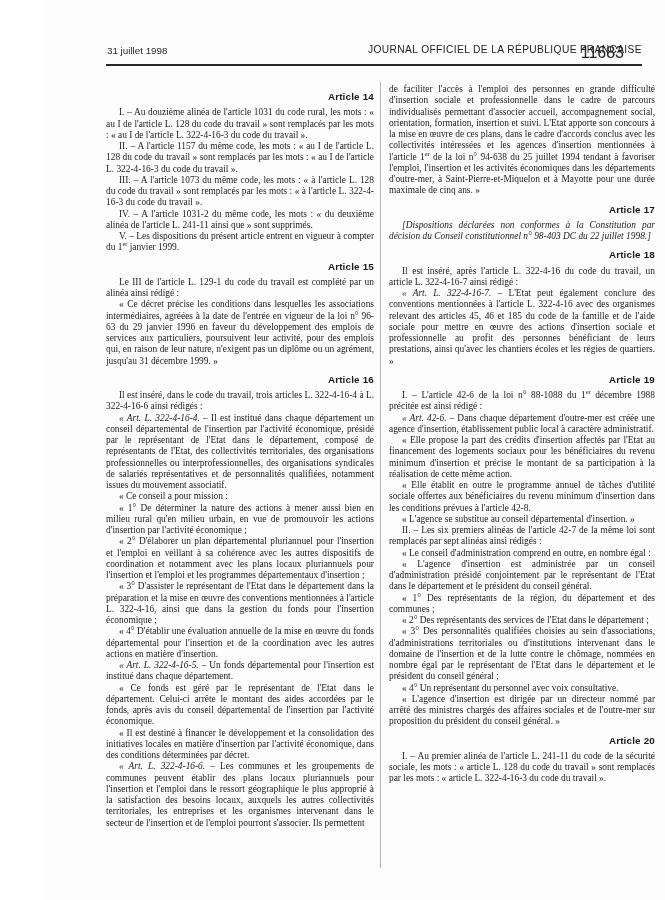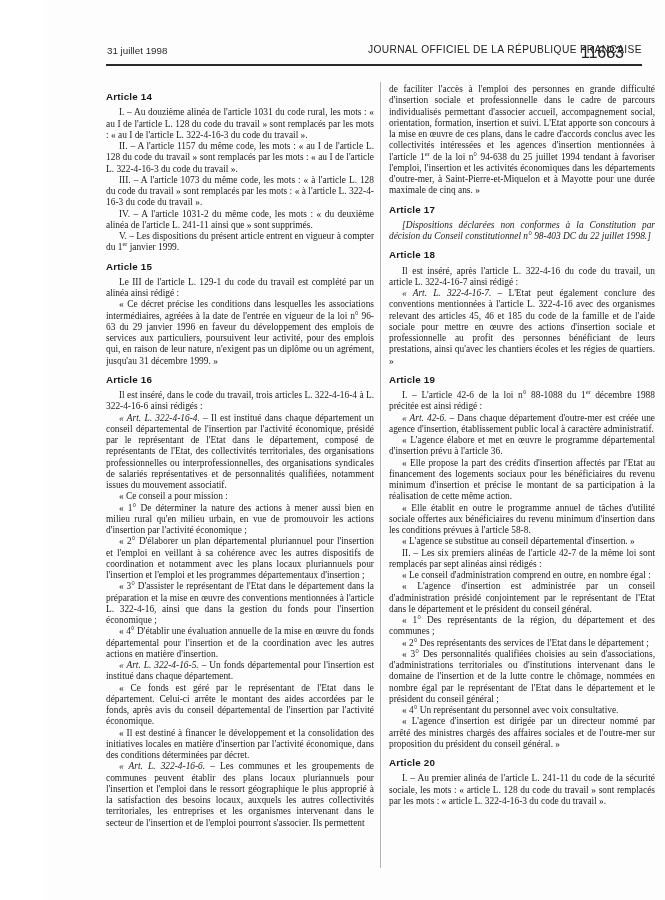--- a/index.html
+++ b/index.html
@@ -73,21 +73,21 @@
     top: 82px;
     width: 1px;
     height: 786px;
     background: #b3b3b3;
   }
   
   .article-heading {
     font-family: "Liberation Sans", "DejaVu Sans", sans-serif;
     font-weight: bold;
     font-size: 9.8px;
-    text-align: left;
+    text-align: right;
     letter-spacing: 0.2px;
     margin: 7px 0 5px 0;
     color: #1a1a1a;
   }
   .column p {
     margin: 0;
     text-indent: 13px;
   }
   .column p.no-indent { text-indent: 0; }
   .column p.italic { font-style: italic; }
@@ -134,23 +134,22 @@
   <div class="column col-right" id="col-right">
       <p class="no-indent"><span>de faciliter l'accès à l'emploi des personnes en grande difficulté d'insertion sociale et professionnelle dans le cadre de parcours individualisés permettant d'associer accueil, accompagnement social, orientation, formation, insertion et suivi. L'Etat apporte son concours à la mise en œuvre de ces plans, dans le cadre d'accords conclus avec les collectivités intéressées et les agences d'insertion mentionnées à l'article 1</span><sup>er</sup><span> de la loi n° 94-638 du 25 juillet 1994 tendant à favoriser l'emploi, l'insertion et les activités économiques dans les départements d'outre-mer, à Saint-Pierre-et-Miquelon et à Mayotte pour une durée maximale de cinq ans. »</span></p>
       <h3 class="article-heading"><span>Article 17</span></h3>
       <p class="italic"><span>[Dispositions déclarées non conformes à la Constitution par décision du Conseil constitutionnel n° 98-403 DC du 22 juillet 1998.]</span></p>
       <h3 class="article-heading"><span>Article 18</span></h3>
       <p><span>Il est inséré, après l'article L. 322-4-16 du code du travail, un article L. 322-4-16-7 ainsi rédigé :</span></p>
       <p><em>« Art. L. 322-4-16-7.</em><span> – L'Etat peut également conclure des conventions mentionnées à l'article L. 322-4-16 avec des organismes relevant des articles 45, 46 et 185 du code de la famille et de l'aide sociale pour mettre en œuvre des actions d'insertion sociale et professionnelle au profit des personnes bénéficiant de leurs prestations, ainsi qu'avec les chantiers écoles et les régies de quartiers. »</span></p>
       <h3 class="article-heading"><span>Article 19</span></h3>
       <p><span>I. – L'article 42-6 de la loi n° 88-1088 du 1</span><sup>er</sup><span> décembre 1988 précitée est ainsi rédigé :</span></p>
       <p><em>« Art. 42-6.</em><span> – Dans chaque département d'outre-mer est créée une agence d'insertion, établissement public local à caractère administratif.</span></p>
-      <p><span>« L'agence élabore et met en œuvre le programme départemental d'insertion prévu à l'article 36.</span></p>
       <p><span>« Elle propose la part des crédits d'insertion affectés par l'Etat au financement des logements sociaux pour les bénéficiaires du revenu minimum d'insertion et précise le montant de sa participation à la réalisation de cette même action.</span></p>
-      <p><span>« Elle établit en outre le programme annuel de tâches d'utilité sociale offertes aux bénéficiaires du revenu minimum d'insertion dans les conditions prévues à l'article 58-8.</span></p>
+      <p><span>« Elle établit en outre le programme annuel de tâches d'utilité sociale offertes aux bénéficiaires du revenu minimum d'insertion dans les conditions prévues à l'article 42-8.</span></p>
       <p><span>« L'agence se substitue au conseil départemental d'insertion. »</span></p>
       <p><span>II. – Les six premiers alinéas de l'article 42-7 de la même loi sont remplacés par sept alinéas ainsi rédigés :</span></p>
       <p><span>« Le conseil d'administration comprend en outre, en nombre égal :</span></p>
       <p><span>« L'agence d'insertion est administrée par un conseil d'administration présidé conjointement par le représentant de l'Etat dans le département et le président du conseil général.</span></p>
       <p><span>« 1° Des représentants de la région, du département et des communes ;</span></p>
       <p><span>« 2° Des représentants des services de l'Etat dans le département ;</span></p>
       <p><span>« 3° Des personnalités qualifiées choisies au sein d'associations, d'administrations territoriales ou d'institutions intervenant dans le domaine de l'insertion et de la lutte contre le chômage, nommées en nombre égal par le représentant de l'Etat dans le département et le président du conseil général ;</span></p>
       <p><span>« 4° Un représentant du personnel avec voix consultative.</span></p>
       <p><span>« L'agence d'insertion est dirigée par un directeur nommé par arrêté des ministres chargés des affaires sociales et de l'outre-mer sur proposition du président du conseil général. »</span></p>
       <h3 class="article-heading"><span>Article 20</span></h3>

